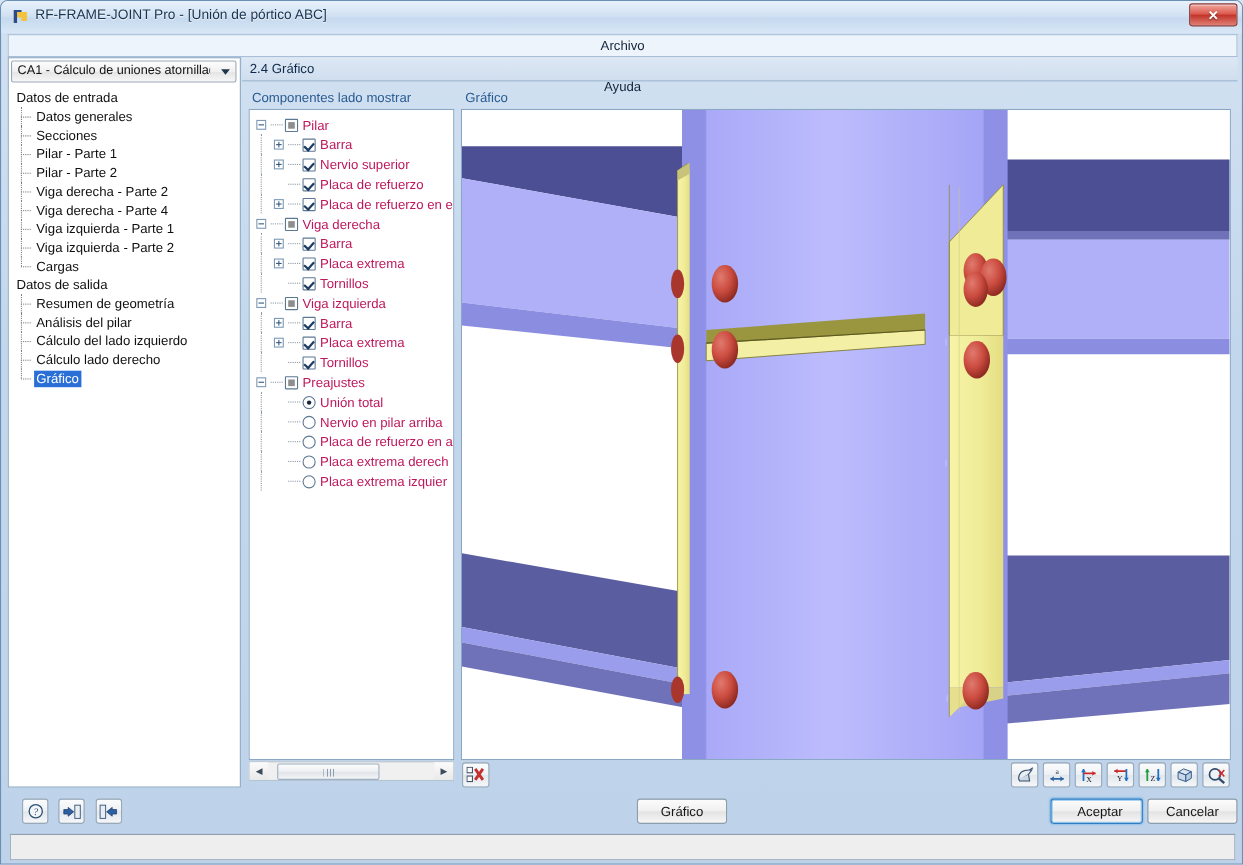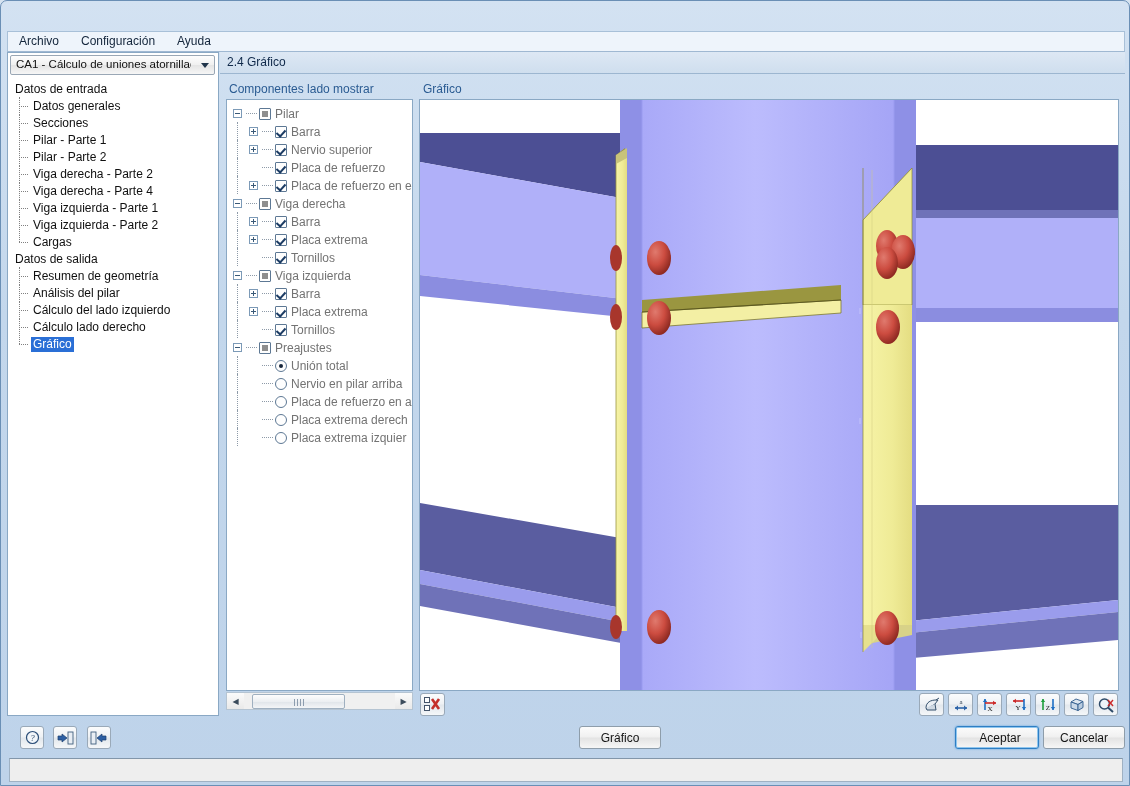--- a/index.html
+++ b/index.html
@@ -48,21 +48,21 @@
     color: #fff; font-size: 12px; font-weight: bold;
     display: flex; align-items: center; justify-content: center;
     text-shadow: 0 1px 1px rgba(0,0,0,.5);
   }
 
   
   #menubar {
     position: absolute; left: 6px; top: 30px; width: 1118px; height: 21px;
     background: #eef4fb;
     border: 1px solid #a8c0d8; border-bottom: 1px solid #9fb8d2;
-    display: flex; align-items: center;
+    display: flex; align-items: center; flex-direction: column;
   }
   .menu-item {
     padding: 2px 11px; font-size: 12px; color: #12243a; cursor: pointer;
     line-height: 15px;
   }
 
   
   #content {
     position: absolute; left: 6px; top: 51px;
     width: 1118px; height: 664px;
@@ -137,21 +137,21 @@
     position: absolute; left: 3px; top: 0; font-size: 12px; color: #2a5b92;
   }
   #comp-box {
     position: absolute; left: 0; top: 17px; width: 187px; height: 592px;
     background: #fff; border: 1px solid #8aa8c4;
     overflow: hidden;
   }
   #comp-tree { position: relative; padding: 4px 0 0 6px; }
   .tnode {
     position: relative; height: 18px; line-height: 18px;
-    white-space: nowrap; font-size: 12px; color: #737373;
+    white-space: nowrap; font-size: 12px; color: #be185d;
     cursor: pointer;
   }
   .tnode .tlabel { vertical-align: middle; }
   .exp {
     display: inline-block; width: 9px; height: 9px;
     border: 1px solid #7c9ab7; background: #fff;
     position: relative; vertical-align: middle; margin-right: 3px;
   }
   .exp::before {
     content:''; position: absolute; left: 1px; top: 3px;
@@ -278,20 +278,31 @@
     position: absolute; left: 8px; top: 757px; width: 1114px; height: 24px;
     background: #eeeeee;
     border: 1px solid #9fb1c3; border-top-color: #8296aa;
   }
 </style>
 </head>
 <body>
 
 <div id="window">
 
+  <div id="titlebar">
+    <svg id="title-icon" viewBox="0 0 16 16">
+      <path d="M2 2 L2 14 L5 14 L5 9 L9 9 L9 12 L14 12 L14 4 L9 4 L9 2 Z" fill="#f5c33b"></path>
+      <path d="M2 2 L2 14 L5 14 L5 2 Z" fill="#2a4c8f"></path>
+      <path d="M5 4 L9 4 L9 2 L5 2 Z" fill="#2a4c8f"></path>
+    </svg>
+    <div id="title-text">RF-FRAME-JOINT Pro - [Unión de pórtico ABC]</div>
+    <div id="close-btn">
+      <span class="x">✕</span>
+    </div>
+  </div>
 
   <div id="menubar">
     <div class="menu-item">Archivo</div>
     <div class="menu-item">Configuración</div>
     <div class="menu-item">Ayuda</div>
   </div>
 
   <div id="content">
 
     <div id="navpanel">

